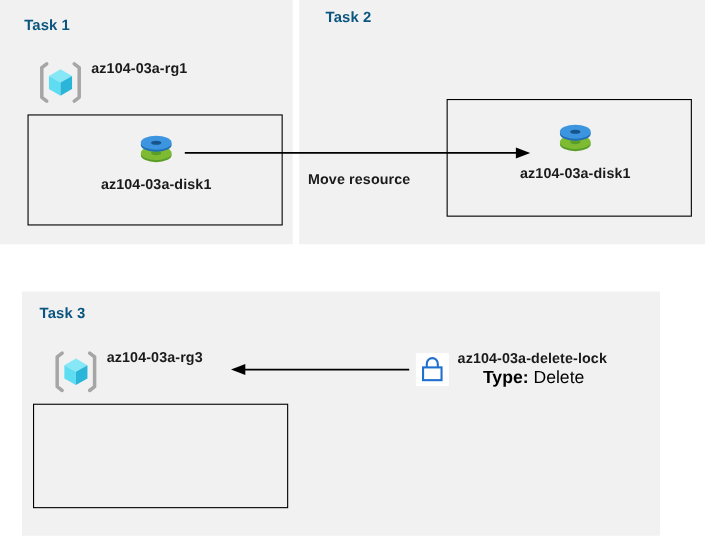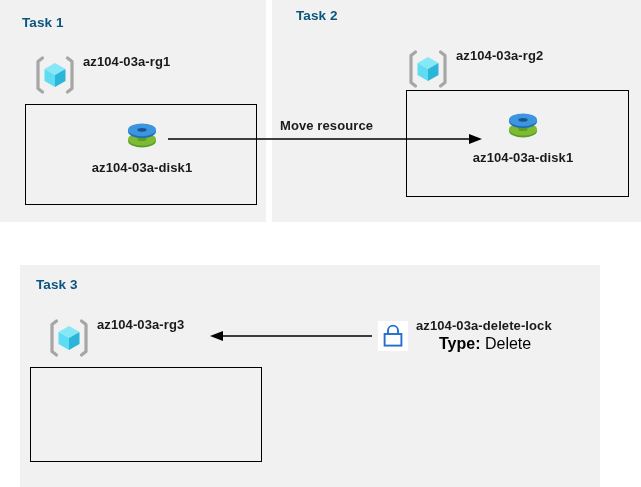--- a/index.html
+++ b/index.html
@@ -108,20 +108,21 @@
   .arrow-line { stroke: #000000; stroke-width: 1.5px; }
   .arrow-head { fill: #000000; }
 
   .arrow-caption {
     position: absolute;
     font-size: 13px;
     font-weight: bold;
     color: #1a1a1a;
     white-space: nowrap;
     letter-spacing: 0.1px;
+    margin-top: 37px;
   }
   #caption-move { left: 280px; top: 118px; }
 
   
   #lock-group {
     position: absolute;
     left: 378px;
     top: 318px;
     display: flex;
     align-items: center;
@@ -181,32 +182,20 @@
           <ellipse cx="22" cy="15.8" rx="4.6" ry="1.9" fill="#17548c"></ellipse>
         </svg>
       </span>
       <span class="disk-label">az104-03a-disk1</span>
     </div>
   </div>
 
   <div class="panel" id="panel-task2">
     <div class="panel-title" id="title-task2">Task 2</div>
 
-    <div class="rg-row" id="rg-row-task2">
-      <span class="rg-icon-wrap">
-        <svg class="rg-icon" viewBox="0 0 42 42" xmlns="http://www.w3.org/2000/svg">
-          <path d="M8.5 4 L4 7.5 L4 34.5 L8.5 38" fill="none" stroke="#a6a6a6" stroke-width="3.2" stroke-linecap="round" stroke-linejoin="round"></path>
-          <path d="M33.5 4 L38 7.5 L38 34.5 L33.5 38" fill="none" stroke="#a6a6a6" stroke-width="3.2" stroke-linecap="round" stroke-linejoin="round"></path>
-          <polygon points="21,9 31.5,15 21,21 10.5,15" fill="#86e7f7"></polygon>
-          <polygon points="10.5,15 21,21 21,33 10.5,27" fill="#5ddcf2"></polygon>
-          <polygon points="31.5,15 31.5,27 21,33 21,21" fill="#2bb6d9"></polygon>
-        </svg>
-      </span>
-      <span class="rg-label">az104-03a-rg2</span>
-    </div>
 
     <div class="inner-box" id="box-task2"></div>
 
     <div class="disk-block" id="disk-block-task2">
       <span>
         <svg class="disk-icon" viewBox="0 0 44 44" xmlns="http://www.w3.org/2000/svg">
           <ellipse cx="22" cy="27" rx="14" ry="6.4" fill="#5a9e28"></ellipse>
           <ellipse cx="22" cy="25.2" rx="14" ry="6.4" fill="#7fba33"></ellipse>
           <ellipse cx="22" cy="25.2" rx="4.6" ry="1.9" fill="#5a9e28"></ellipse>
           <ellipse cx="22" cy="17.6" rx="14" ry="6.4" fill="#1f6fb5"></ellipse>

